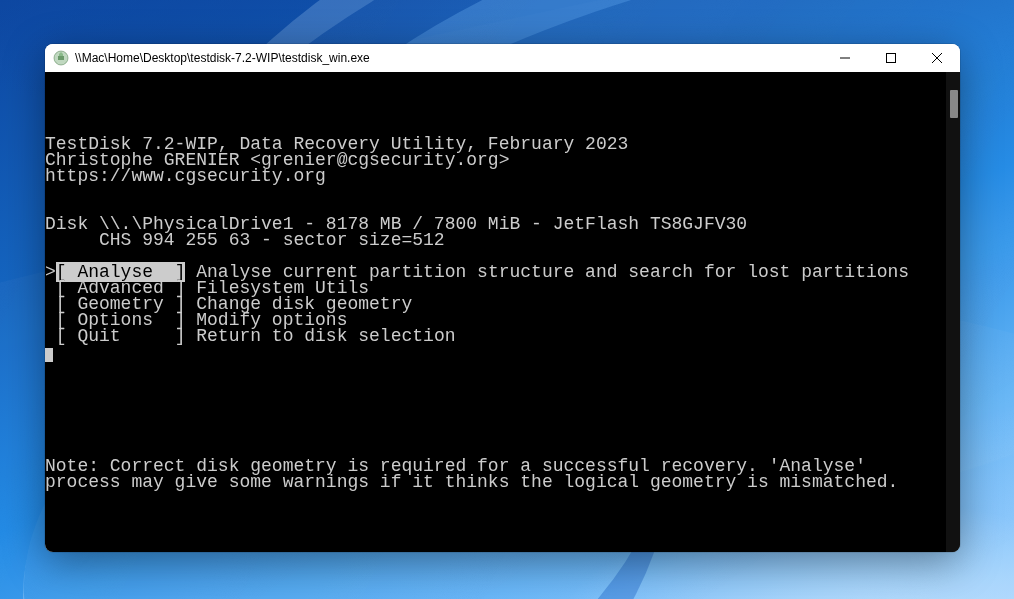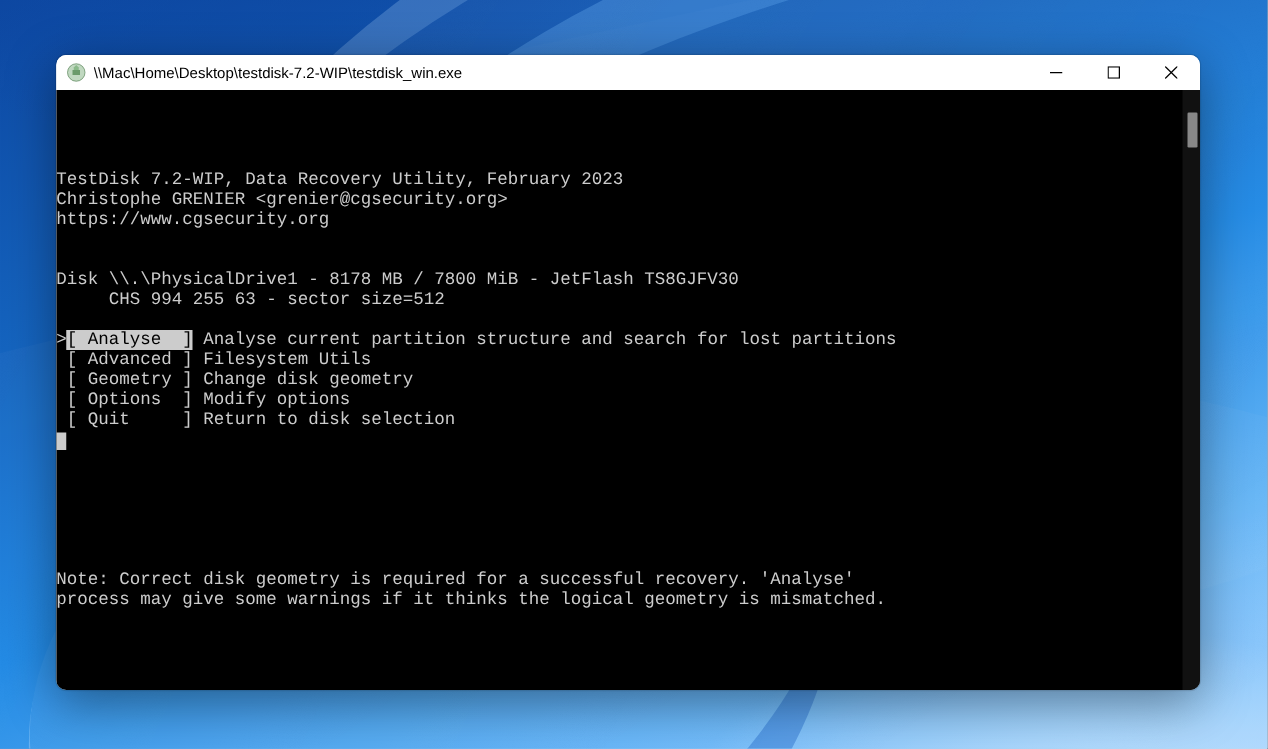--- a/index.html
+++ b/index.html
@@ -85,21 +85,21 @@
       color: #000;
       cursor: default;
     }
     .win-btn svg { width: 10px; height: 10px; stroke: currentColor; fill: none; stroke-width: 1; }
 
     .console {
       flex: 1;
       background: #000;
       color: #ccc;
       font-family: "Consolas", "Courier New", monospace;
-      font-size: 14px;
+      font-size: 18px;
       line-height: 16px;
       white-space: pre;
       position: relative;
       overflow: hidden;
     }
     .console-inner {
       padding: 0;
     }
     .scrollbar-track {
       position: absolute;

